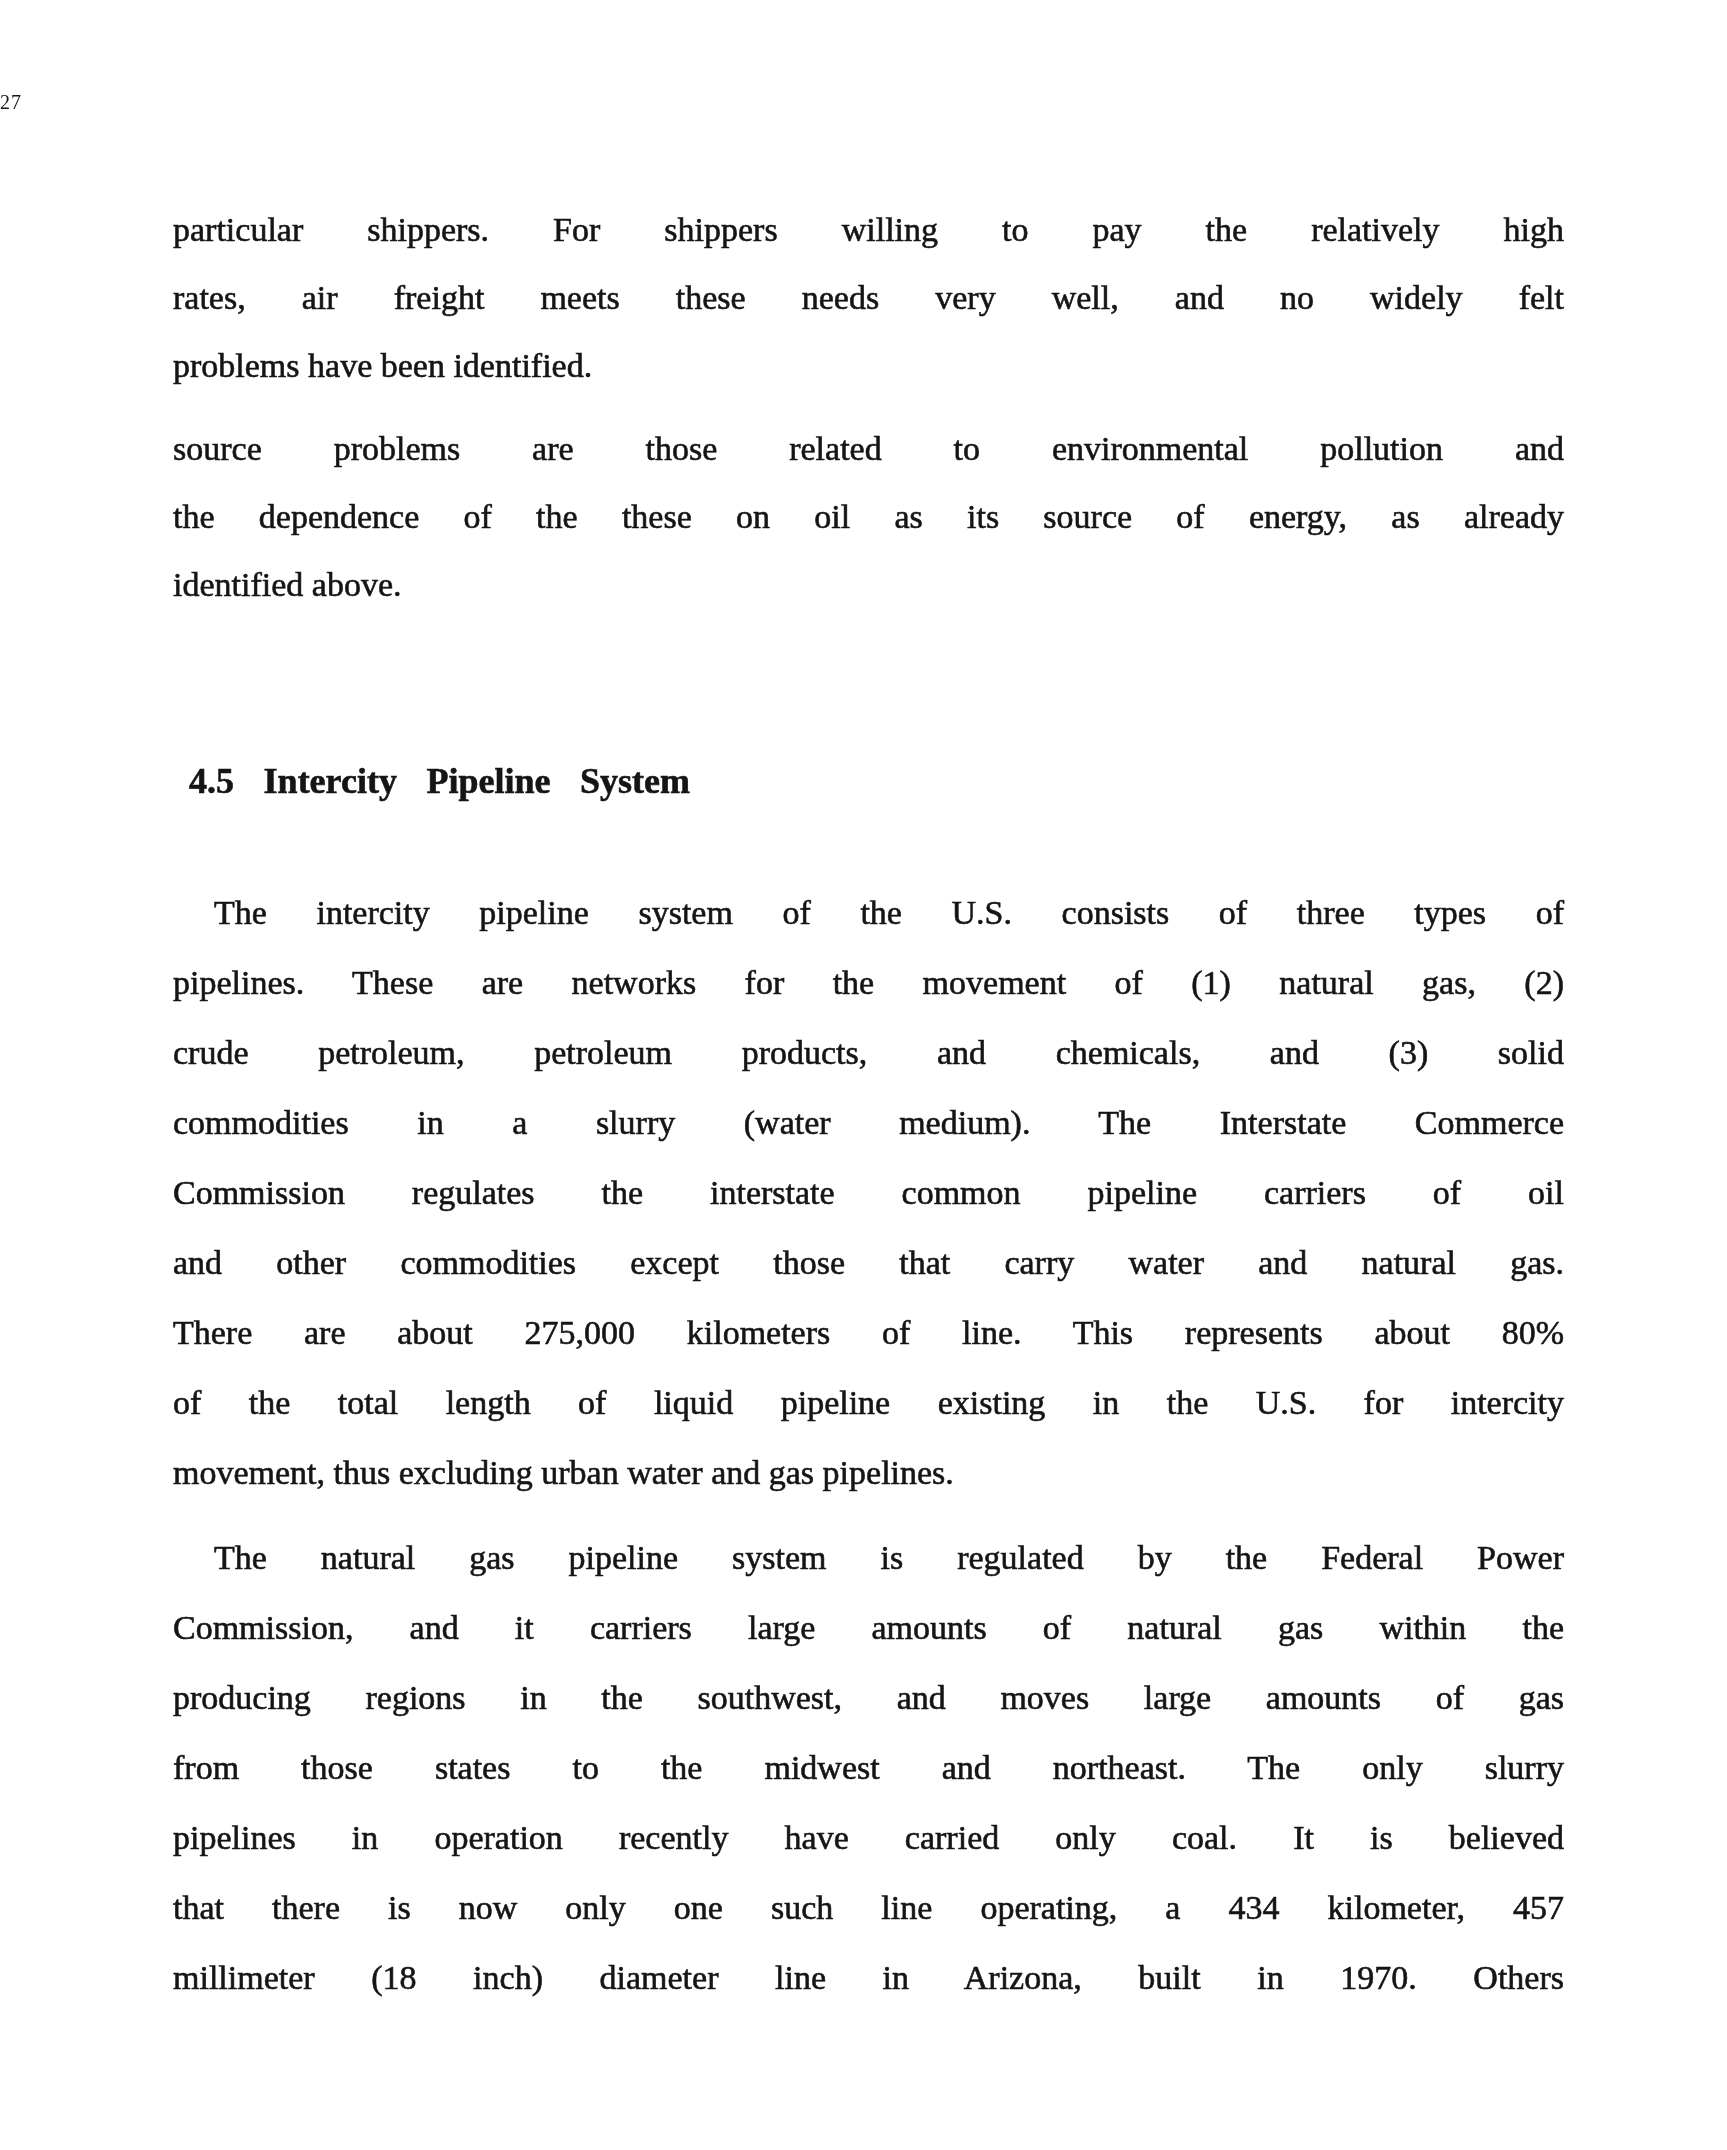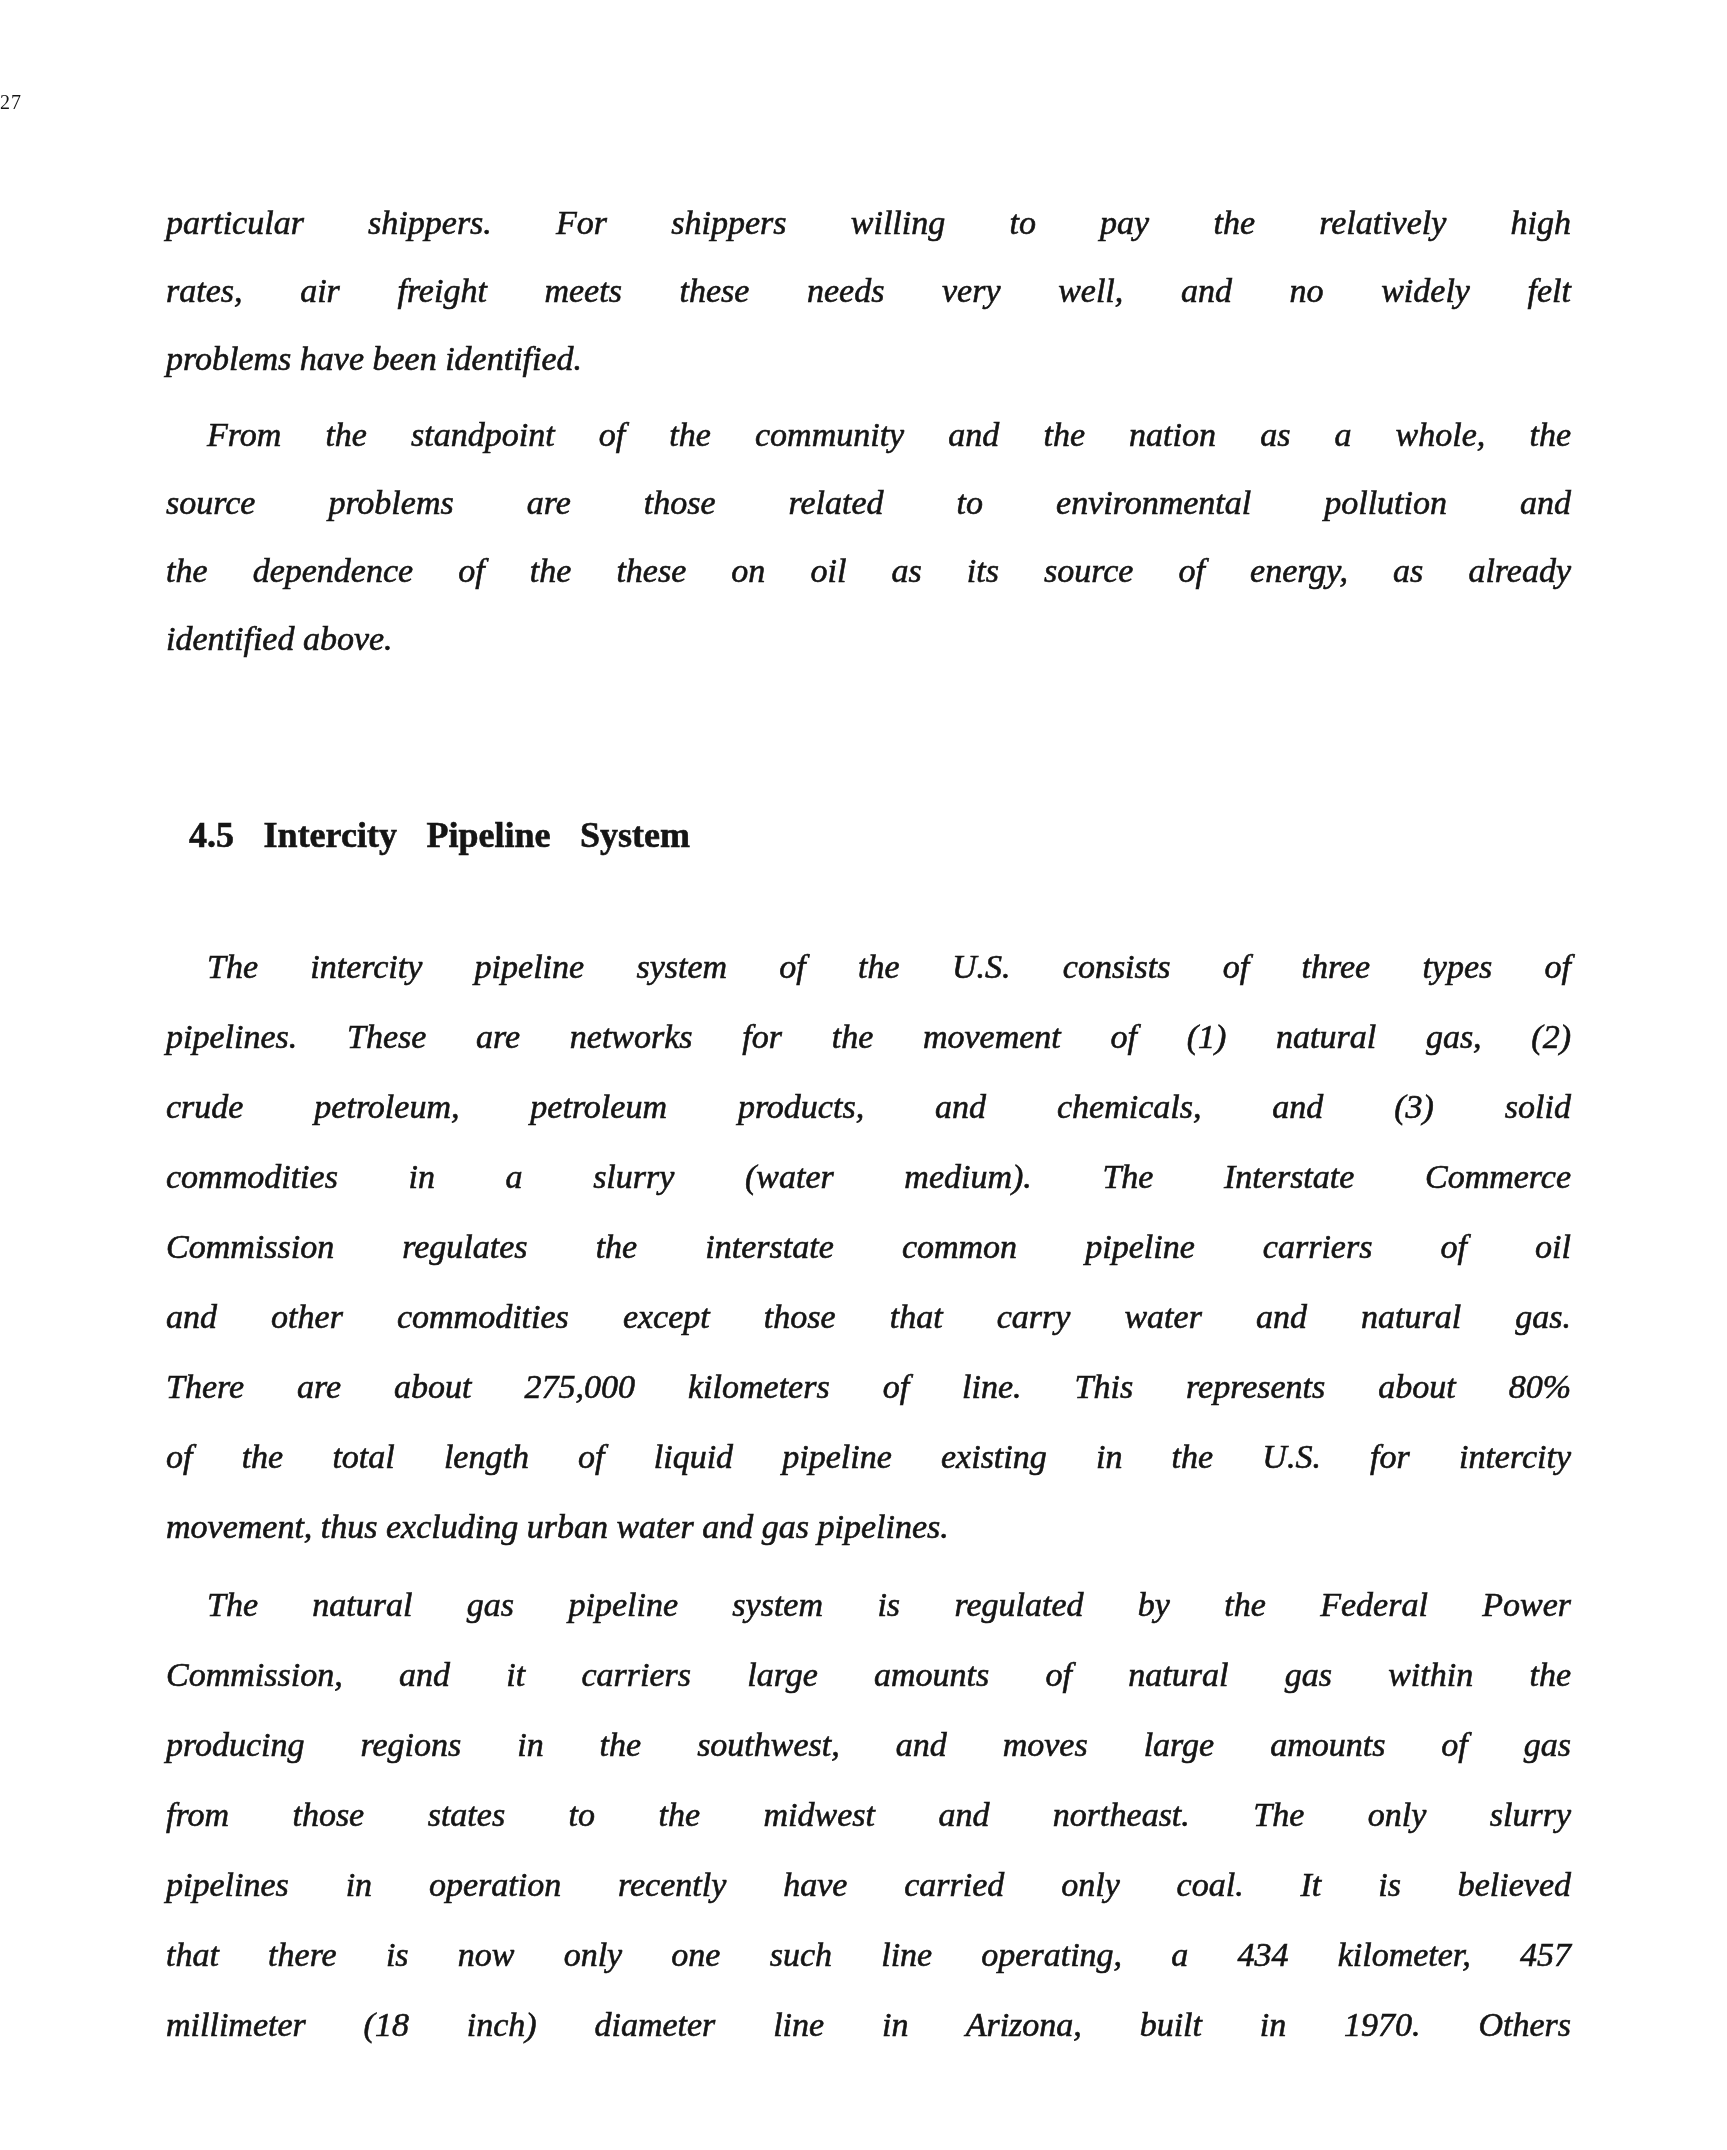--- a/index.html
+++ b/index.html
@@ -21,21 +21,21 @@
     font-size: 20px;
     line-height: 43px;
     letter-spacing: 0.9px;
   }
   .textcol {
     position: absolute;
     top: 181px;
     left: 158px;
     right: 148px;
   }
-  .para { margin: 8px; font-style: italic; }
+  .para { margin: 15px; }
   .line {
     display: block;
     height: 68px;
     line-height: 68px;
     font-size: 34px;
     -webkit-text-stroke: 0.6px #151515;
     white-space: nowrap;
   }
   .wide .line {
     height: 70px;
@@ -67,21 +67,20 @@
 
   <div class="textcol">
 
     <div class="para" id="para1">
       <div class="line j">particular shippers. For shippers willing to pay the relatively high</div>
       <div class="line j">rates, air freight meets these needs very well, and no widely felt</div>
       <div class="line">problems have been identified.</div>
     </div>
 
     <div class="para" id="para2">
-      <div class="line j indent">From the standpoint of the community and the nation as a whole, the</div>
       <div class="line j">source problems are those related to environmental pollution and</div>
       <div class="line j">the dependence of the these on oil as its source of energy, as already</div>
       <div class="line">identified above.</div>
     </div>
 
     <div class="heading" id="h1">4.5 Intercity Pipeline System</div>
 
 
     <div class="para wide" id="para3">
       <div class="line j indent">The intercity pipeline system of the U.S. consists of three types of</div>

